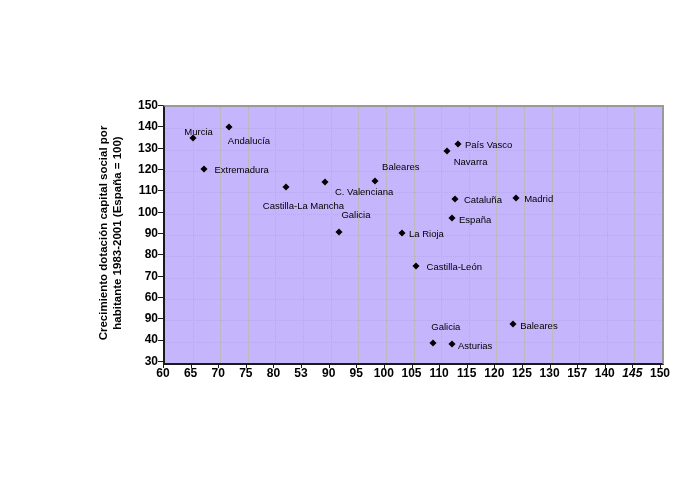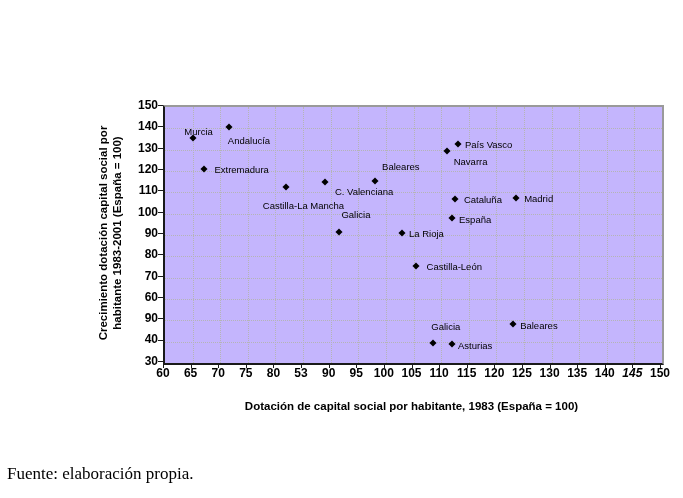--- a/index.html
+++ b/index.html
@@ -151,21 +151,21 @@
       <div class="x-tick-label" style="left: 439.111px;">110</div>
       <div class="x-tick" style="left: 466.722px;"></div>
       <div class="x-tick-label" style="left: 466.722px;">115</div>
       <div class="x-tick" style="left: 494.333px;"></div>
       <div class="x-tick-label" style="left: 494.333px;">120</div>
       <div class="x-tick" style="left: 521.944px;"></div>
       <div class="x-tick-label" style="left: 521.944px;">125</div>
       <div class="x-tick" style="left: 549.556px;"></div>
       <div class="x-tick-label" style="left: 549.556px;">130</div>
       <div class="x-tick" style="left: 577.167px;"></div>
-      <div class="x-tick-label" style="left: 577.167px;">135</div>
+      <div class="x-tick-label" style="left: 577.167px;">157</div>
       <div class="x-tick" style="left: 604.778px;"></div>
       <div class="x-tick-label" style="left: 604.778px;">140</div>
       <div class="x-tick" style="left: 632.389px;"></div>
       <div class="x-tick-label" style="left: 632.389px; font-style: italic;">145</div>
       <div class="x-tick" style="left: 660px;"></div>
       <div class="x-tick-label" style="left: 660px;">150</div>
       <div class="y-tick" style="top: 361px;"></div>
       <div class="y-tick-label" style="top: 361px;">30</div>
       <div class="y-tick" style="top: 339.667px;"></div>
       <div class="y-tick-label" style="top: 339px;">40</div>
@@ -186,16 +186,14 @@
       <div class="y-tick" style="top: 169px;"></div>
       <div class="y-tick-label" style="top: 169px;">120</div>
       <div class="y-tick" style="top: 147.667px;"></div>
       <div class="y-tick-label" style="top: 147.667px;">130</div>
       <div class="y-tick" style="top: 126.333px;"></div>
       <div class="y-tick-label" style="top: 126.333px;">140</div>
       <div class="y-tick" style="top: 105px;"></div>
       <div class="y-tick-label" style="top: 105px;">150</div>
     </div>
 
-  <div class="x-axis-title">Dotación de capital social por habitante, 1983 (España = 100)</div>
 
-  <div class="source-note">Fuente: elaboración propia.</div>
 </div>
 
 </body></html>

